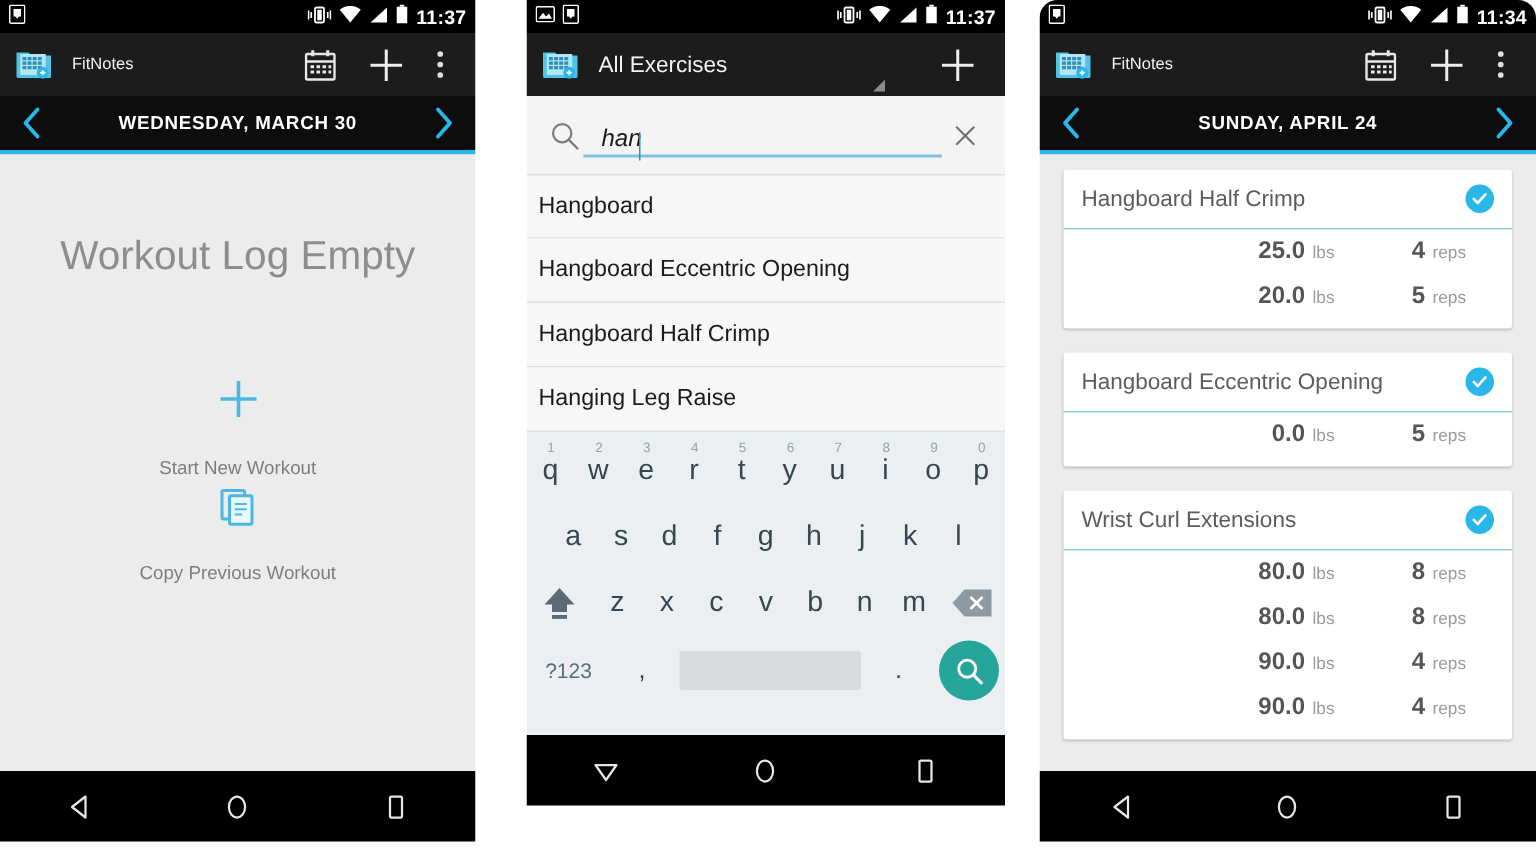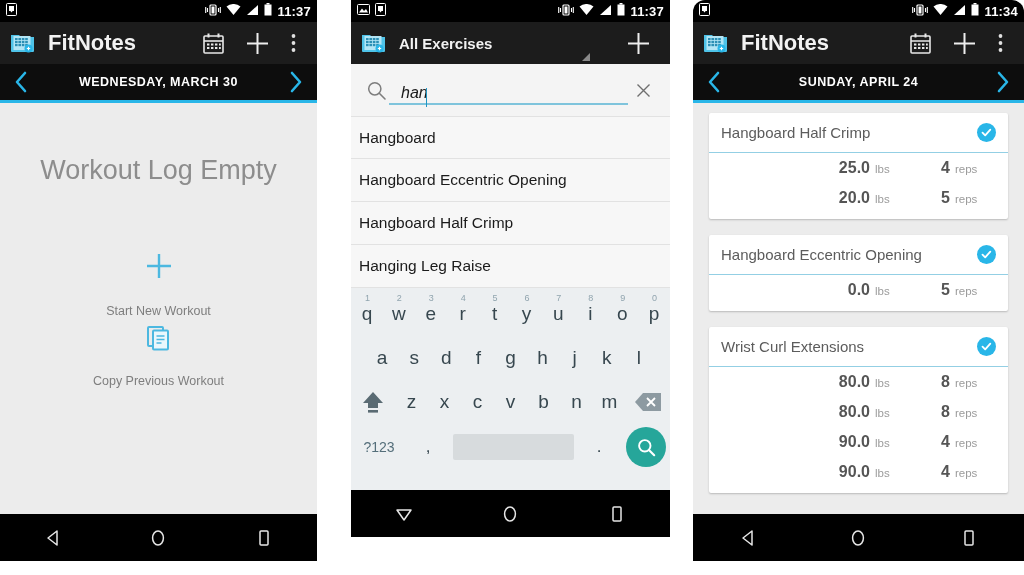--- a/index.html
+++ b/index.html
@@ -29,24 +29,24 @@
 
   
   .actionbar {
     height: 42px; background: #1c1c1c;
     display: flex; align-items: center; padding: 0 10px; position: relative;
   }
   .app-icon {
     width: 25px; height: 24px; position: relative; flex: none;
   }
   .app-title {
-    color: #f2f2f2; font-size: 22px; margin-left: 13px;
-    font-weight: bold; white-space: nowrap;
-  }
-  .app-title.bold { font-weight: bold; font-size: 15px; }
+    color: #f2f2f2; font-size: 11px; margin-left: 13px;
+    font-weight: normal; white-space: nowrap;
+  }
+  .app-title.bold { font-weight: normal; font-size: 15px; }
   .ab-actions { margin-left: auto; display: flex; align-items: center; gap: 0px; }
   .ab-btn { width: 44px; height: 42px; display:flex; align-items:center; justify-content:center; }
   .spinner-tri {
     position: absolute; left: 231px; bottom: 3px;
     width: 0; height: 0;
     border-left: 8px solid transparent;
     border-bottom: 8px solid #8a8a8a;
   }
 
   

